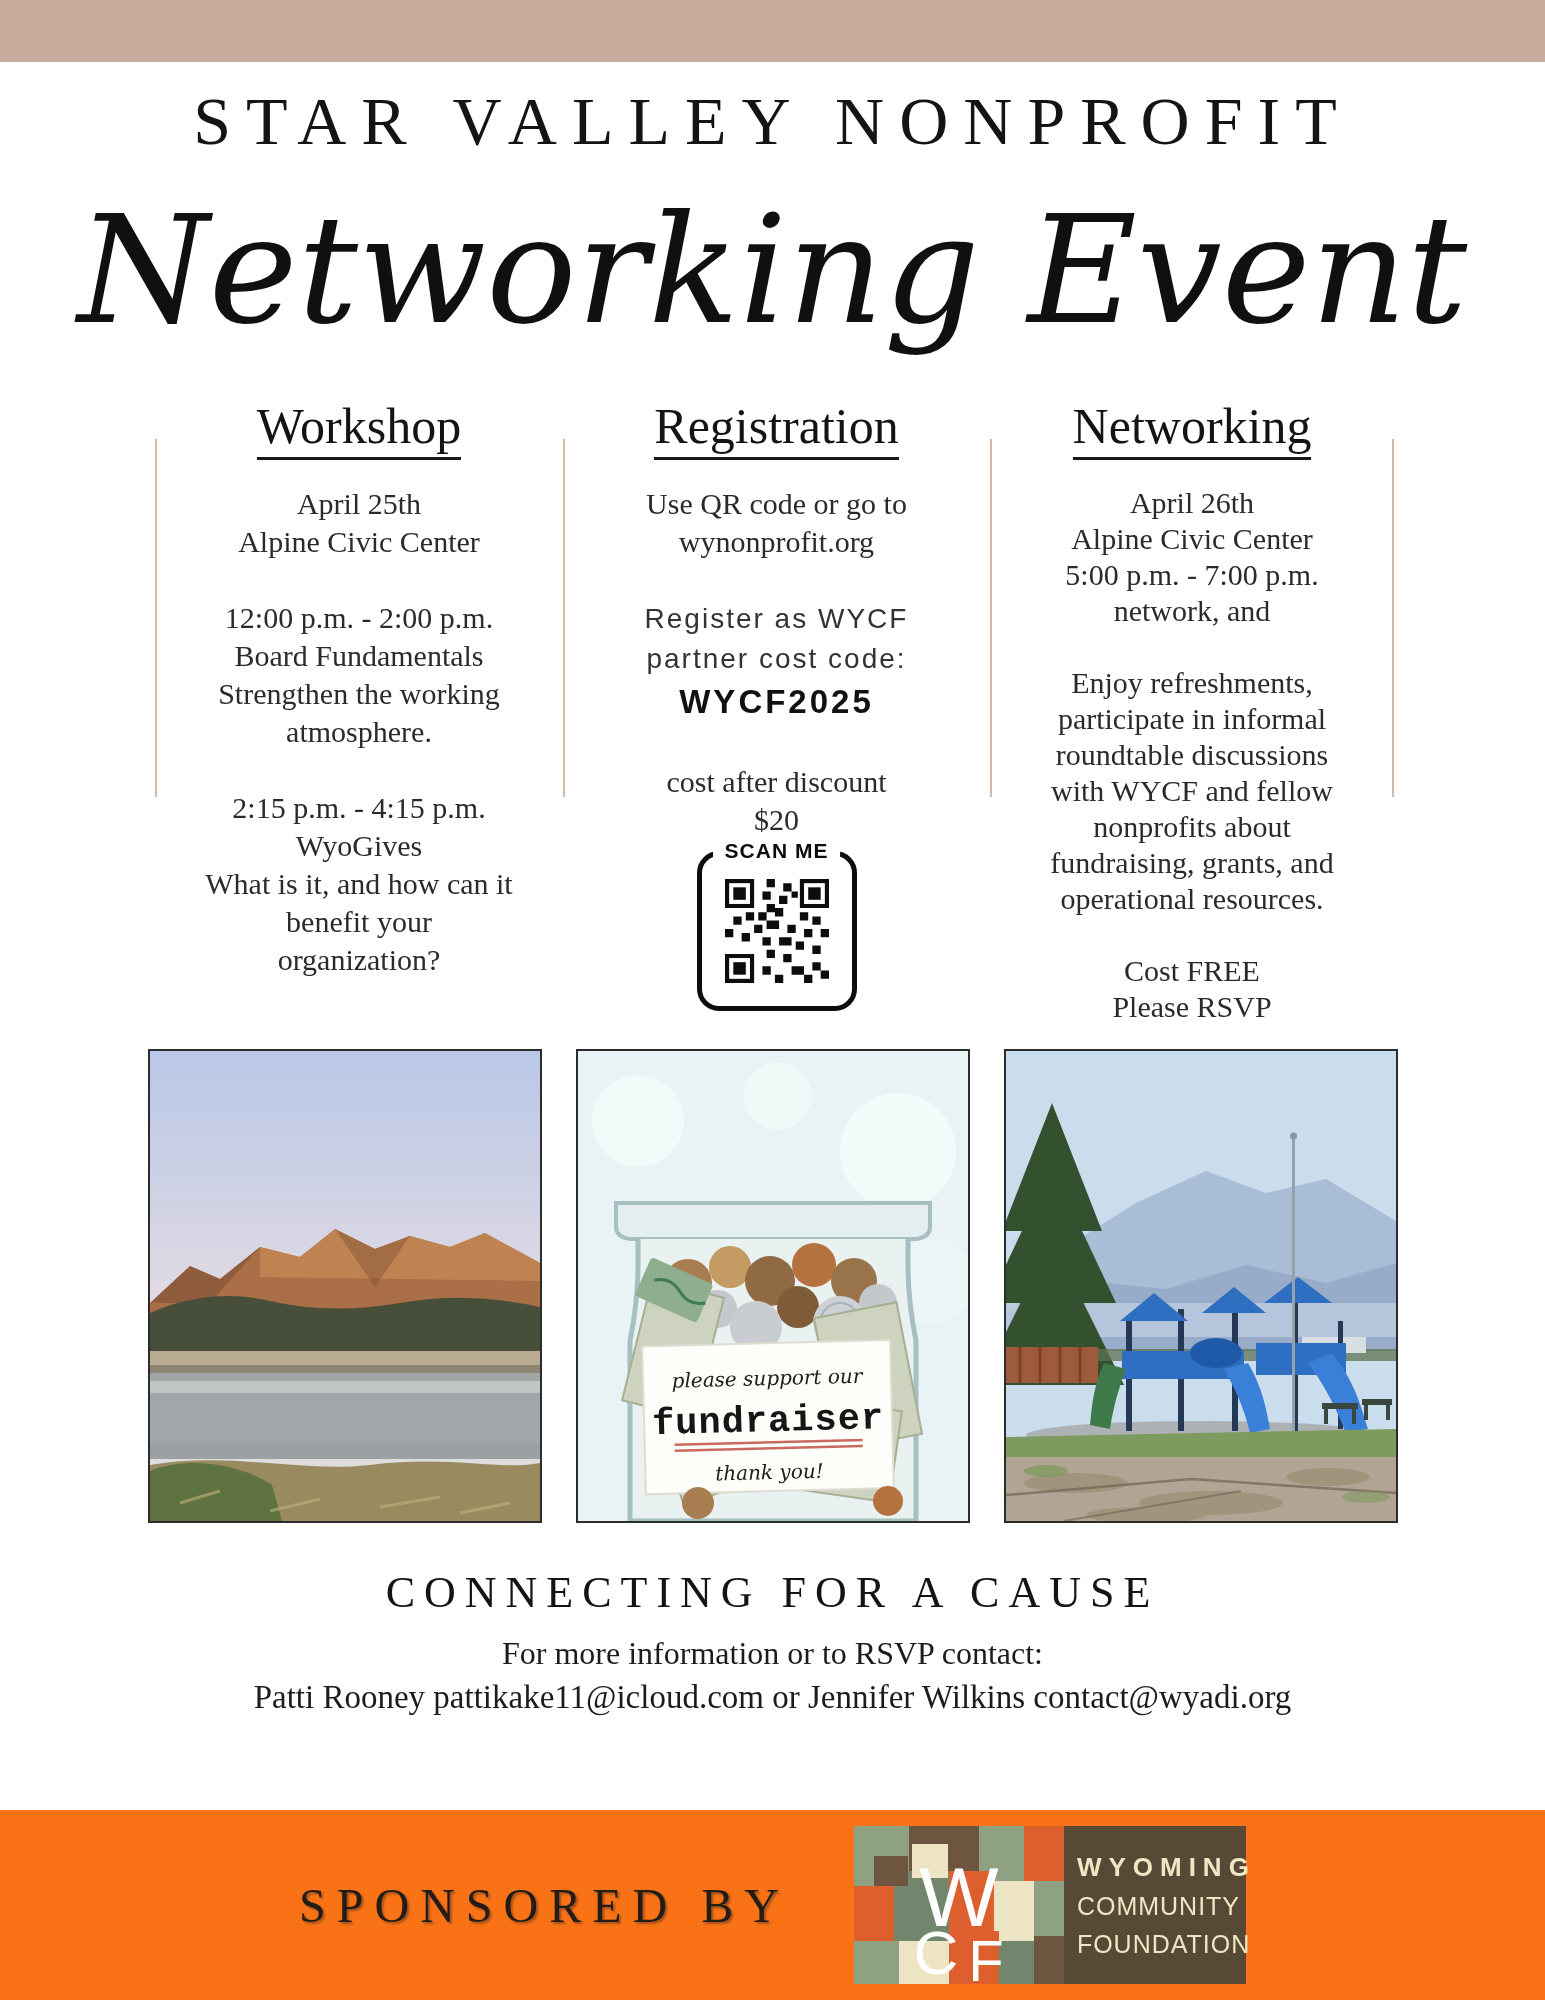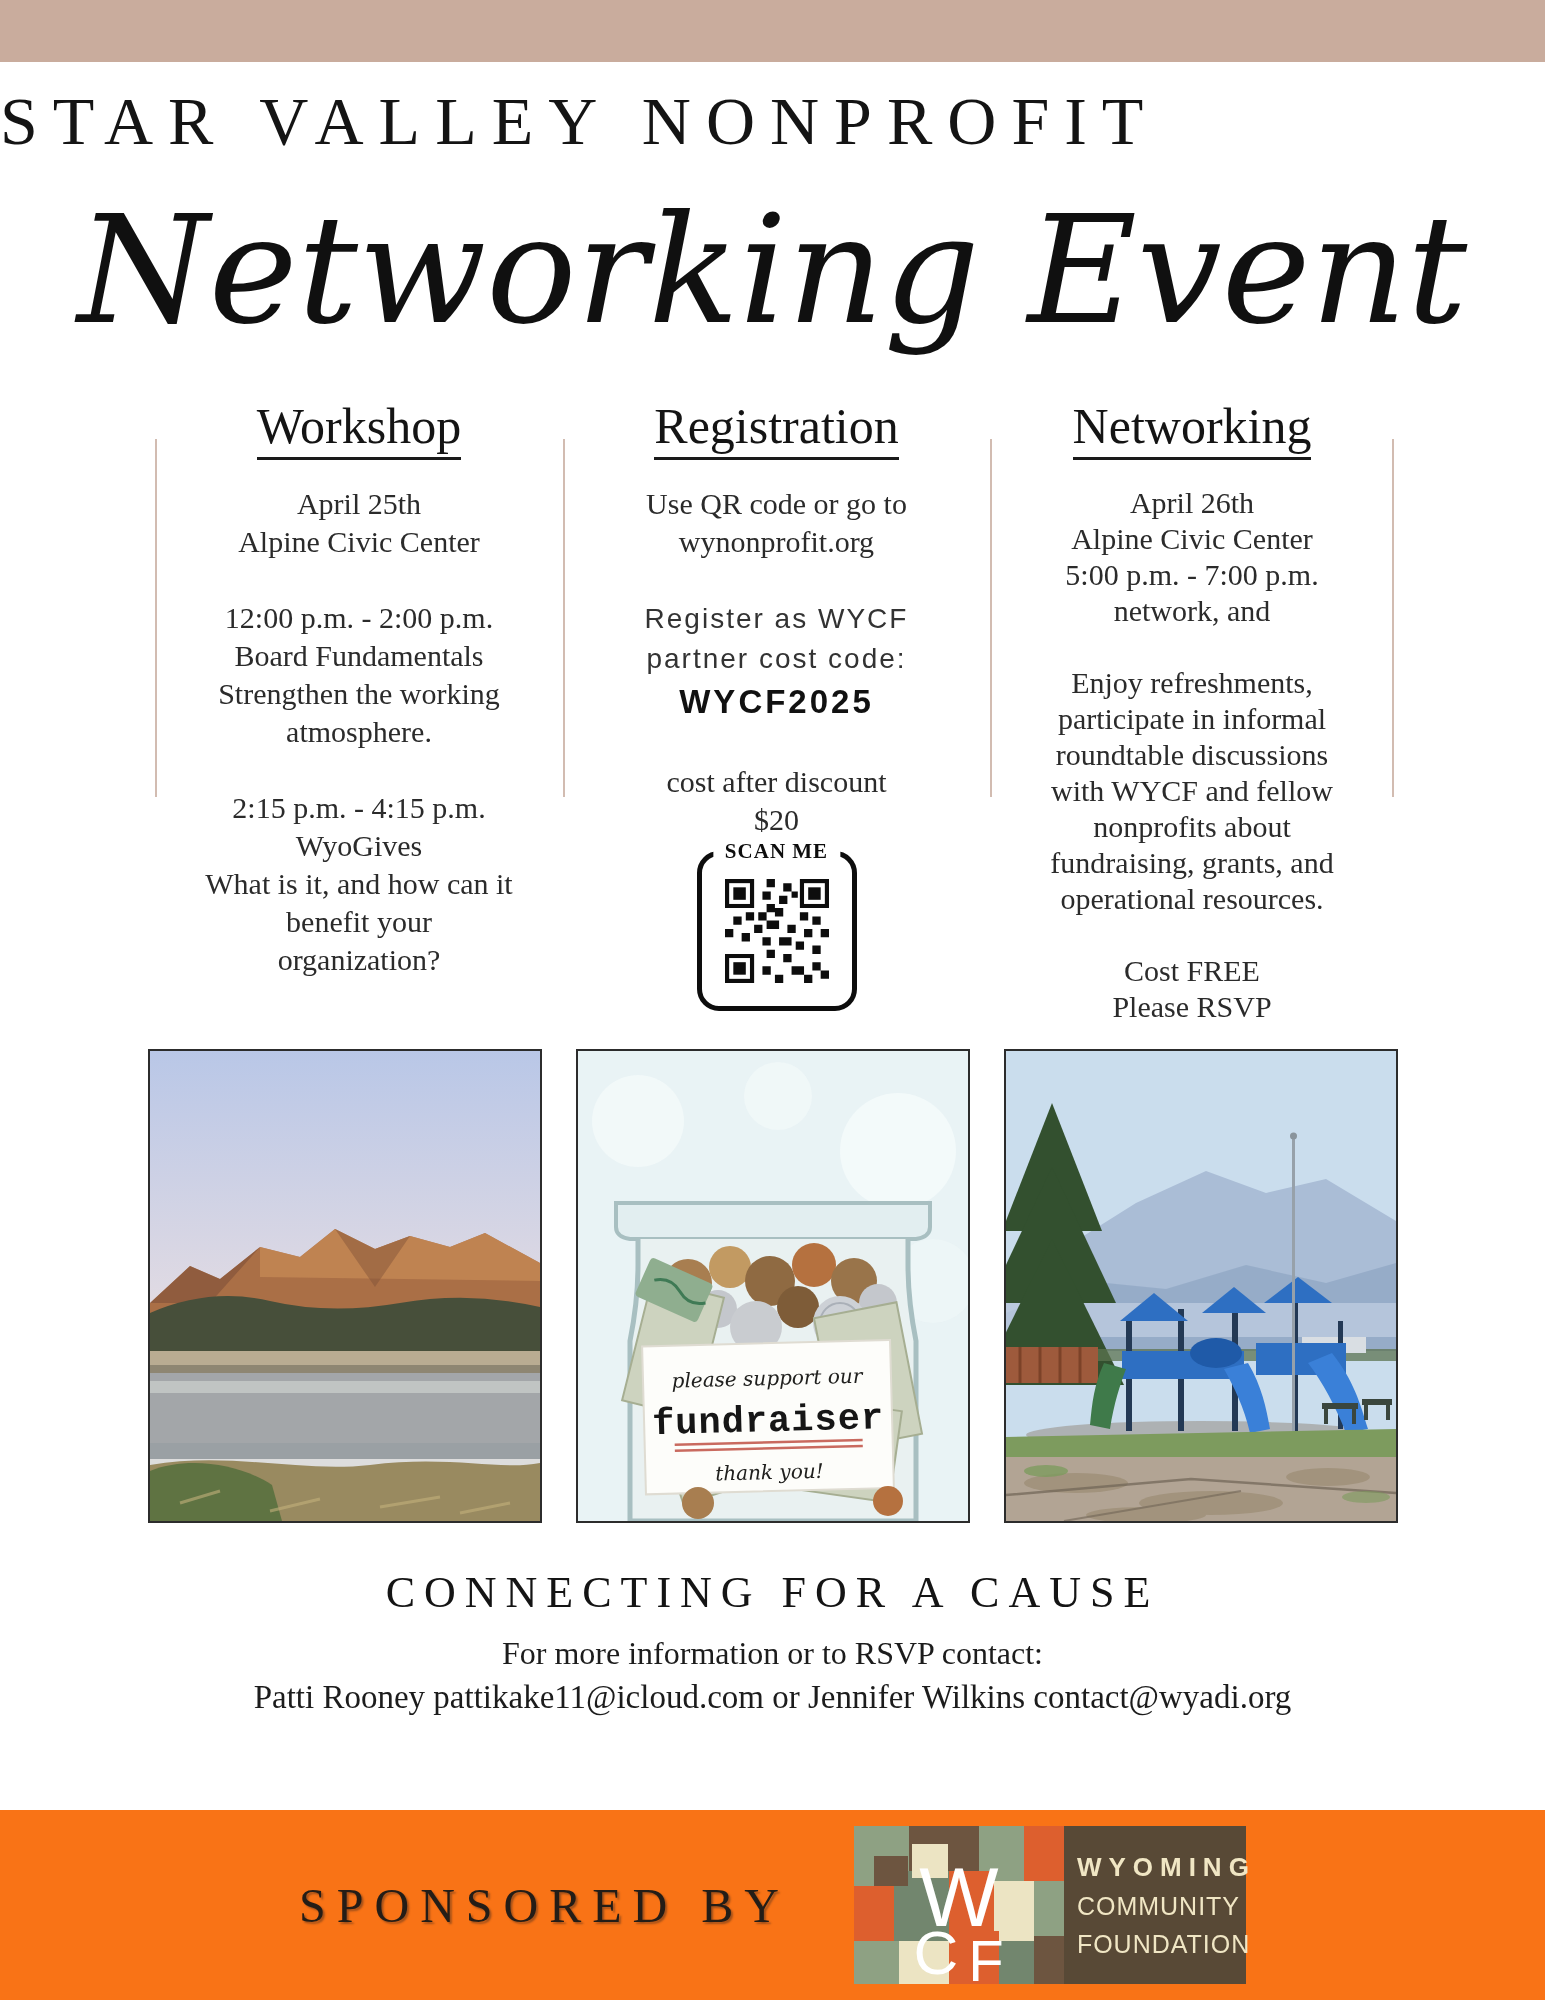--- a/index.html
+++ b/index.html
@@ -4,21 +4,21 @@
 <style>
   html,body{margin:0;padding:0;background:#888;}
   .page{
     width:1545px;height:2000px;position:relative;margin:0 auto;
     background:#ffffff;overflow:hidden;
     font-family:"Liberation Serif",serif;color:#1f1f1f;
   }
   .bar{width:100%;background:#c9ac9d;}
   .top-bar{height:62px;}
   .kicker{
-    margin-top:20px;text-align:left;
+    margin-top:20px;text-align:center;
     font-size:68px;letter-spacing:15px;color:#141414;line-height:1.15;
     font-family:"Liberation Serif",serif;
   }
   .script-title{
     text-align:center;font-family:"DejaVu Serif",serif;font-style:italic;
     font-size:150px;line-height:1.55;color:#101010;margin-top:-6px;
     white-space:nowrap;
   }
   
   .columns-wrap{
@@ -41,21 +41,21 @@
   .sansbold{font-family:"Liberation Sans",sans-serif;font-weight:bold;font-size:33px;letter-spacing:3px;line-height:46px;color:#111;}
   
   .qr-frame{
     width:150px;height:150px;margin:12px auto 0;position:relative;
     border:5px solid #0d0d0d;border-radius:22px;
     display:flex;align-items:center;justify-content:center;background:#fff;
   }
   .scan-label{
     position:absolute;top:-17px;left:50%;transform:translateX(-50%);
     background:#ffffff;padding:0 12px;white-space:nowrap;
-    font-family:Liberation Serif, serif;font-weight:bold;
+    font-family:Liberation Sans, sans-serif;font-weight:bold;
     font-size:21px;letter-spacing:1px;color:#0d0d0d;
   }
   
   .photos{display:flex;justify-content:center;gap:34px;margin-top:24px;}
   .photo{width:390px;height:470px;border:2px solid #2c2c2c;overflow:hidden;position:relative;background:#ddd;}
   .photo svg{display:block;width:100%;height:100%;}
   
   .tagline{margin-top:44px;text-align:center;font-size:44px;letter-spacing:9px;color:#141414;line-height:1.2;}
   .contact-intro{margin-top:14px;text-align:center;font-size:32px;line-height:1.25;color:#1c1c1c;}
   .contact-line{margin-top:4px;text-align:center;font-size:33px;line-height:1.25;color:#1c1c1c;}

